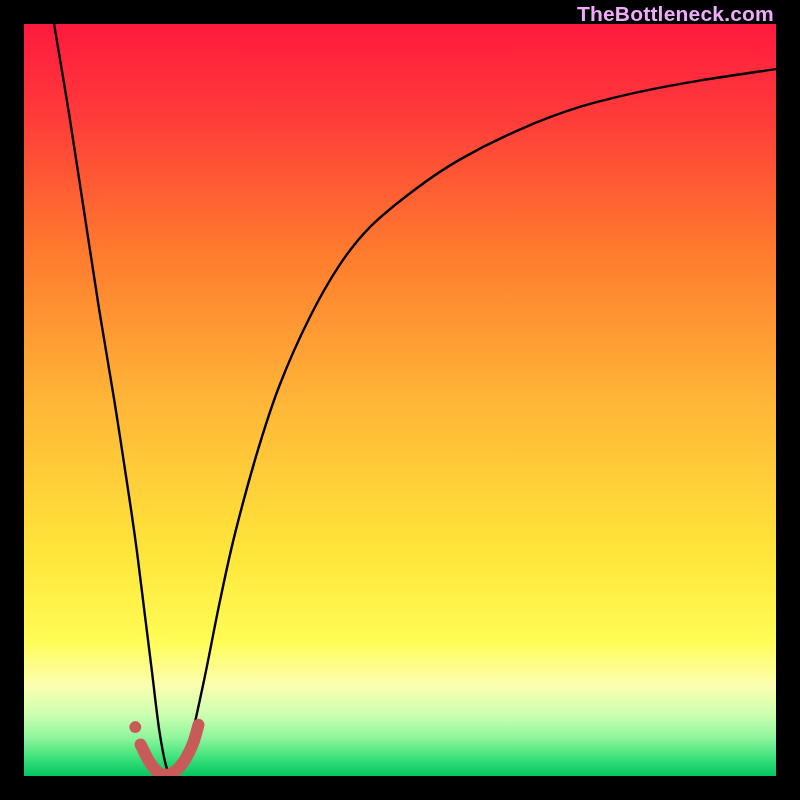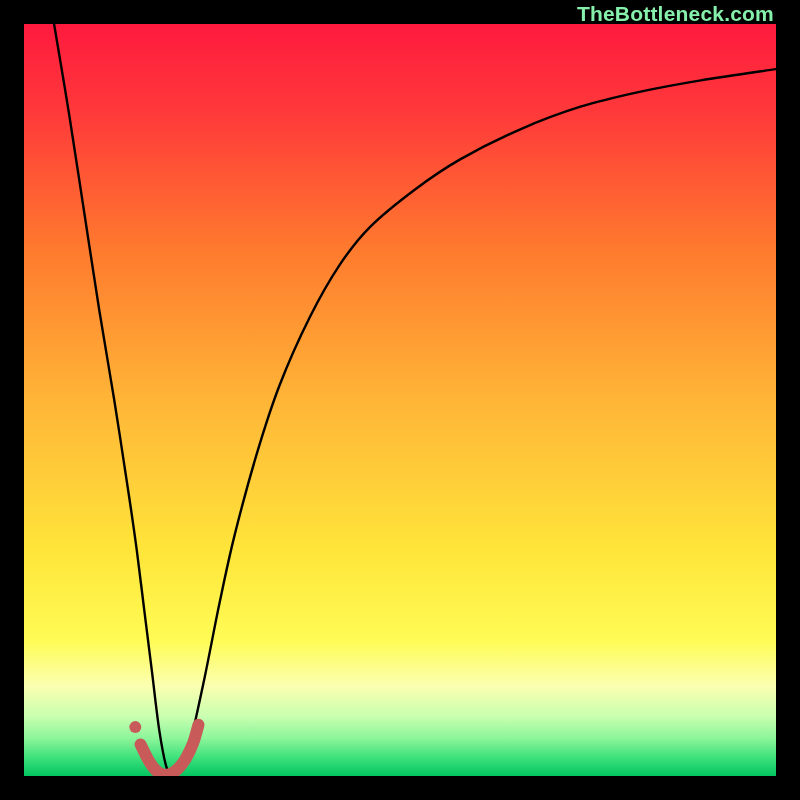--- a/index.html
+++ b/index.html
@@ -33,21 +33,21 @@
     width: 100%;
     height: 100%;
   }
   .watermark {
     position: absolute;
     top: 2px;
     right: 26px;
     font-family: Arial, Helvetica, sans-serif;
     font-size: 21px;
     font-weight: bold;
-    color: #86efac;
+    color: #f0abfc;
     letter-spacing: 0.2px;
   }
   svg.curve {
     position: absolute;
     left: 0;
     top: 0;
     width: 752px;
     height: 752px;
   }
 </style>

